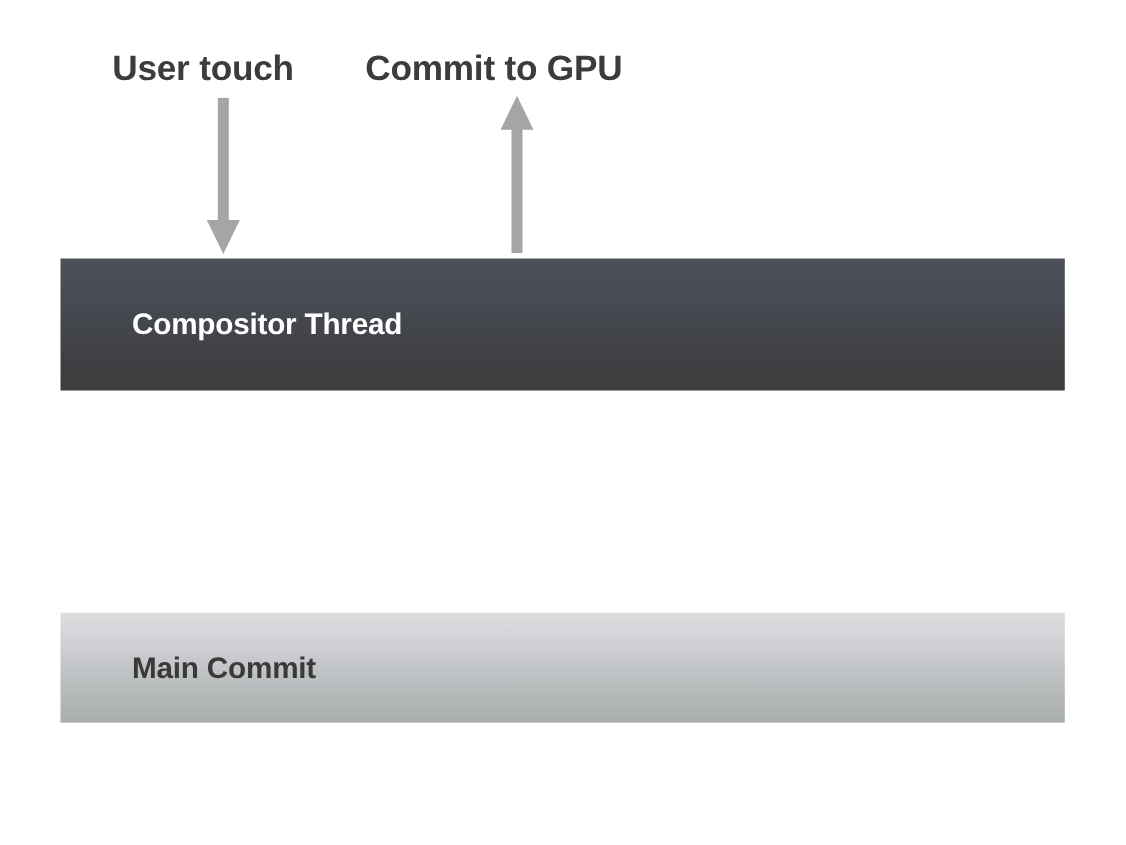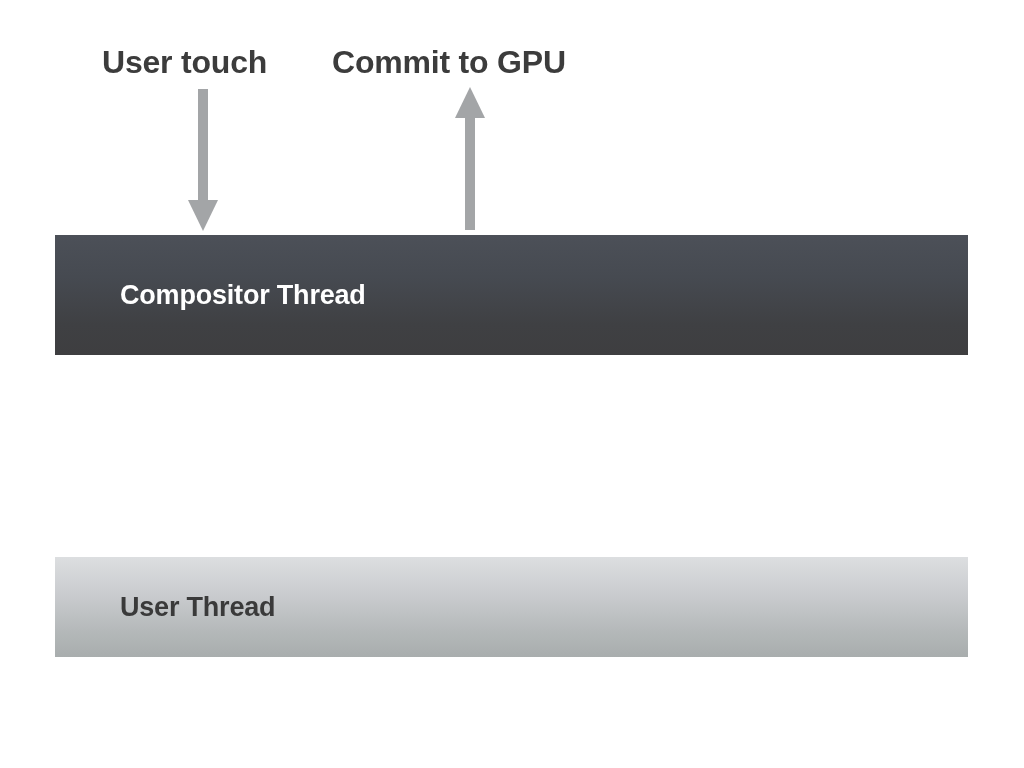--- a/index.html
+++ b/index.html
@@ -142,16 +142,16 @@
   <div class="arrow" id="arrow-commit-gpu">
     <div class="arrow-head"></div>
     <div class="arrow-shaft"></div>
   </div>
 
   <div class="thread-bar" id="bar-compositor-thread">
     <span class="thread-bar-label">Compositor Thread</span>
   </div>
 
   <div class="thread-bar" id="bar-main-thread">
-    <span class="thread-bar-label">User Thread</span>
+    <span class="thread-bar-label">Main Commit</span>
   </div>
 
 </div>
 
 </body></html>

